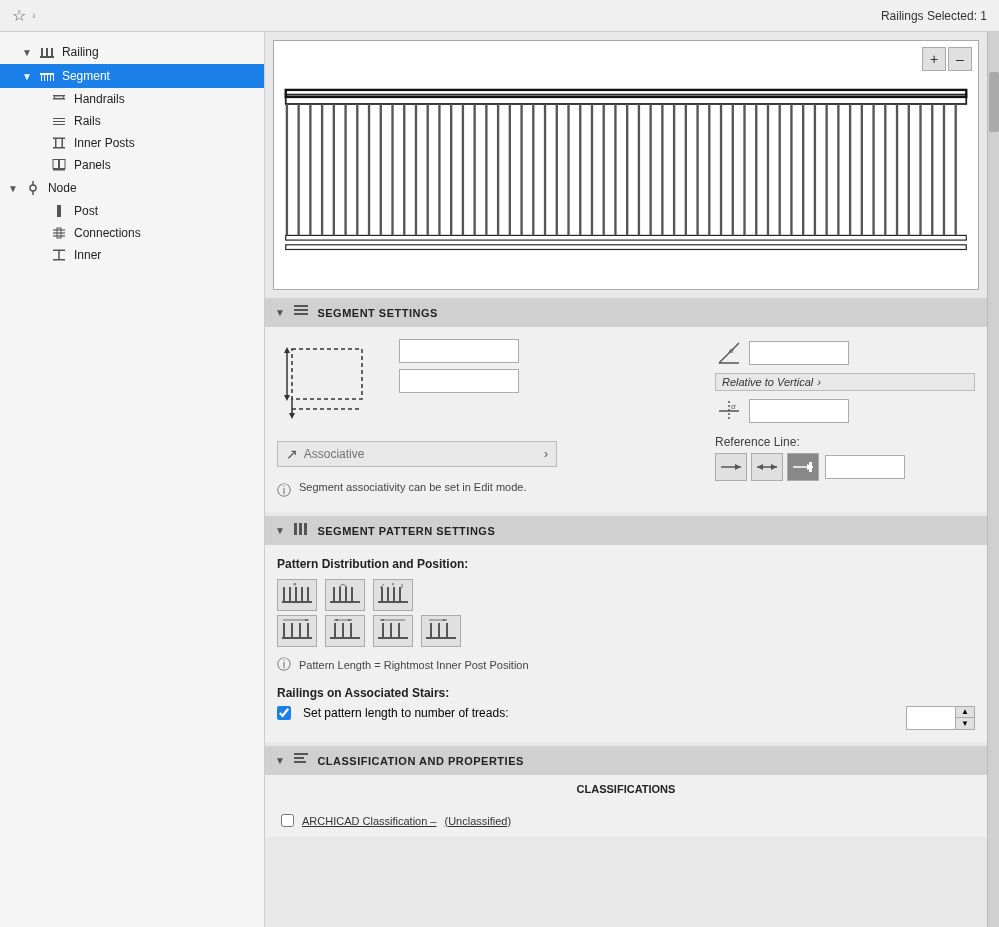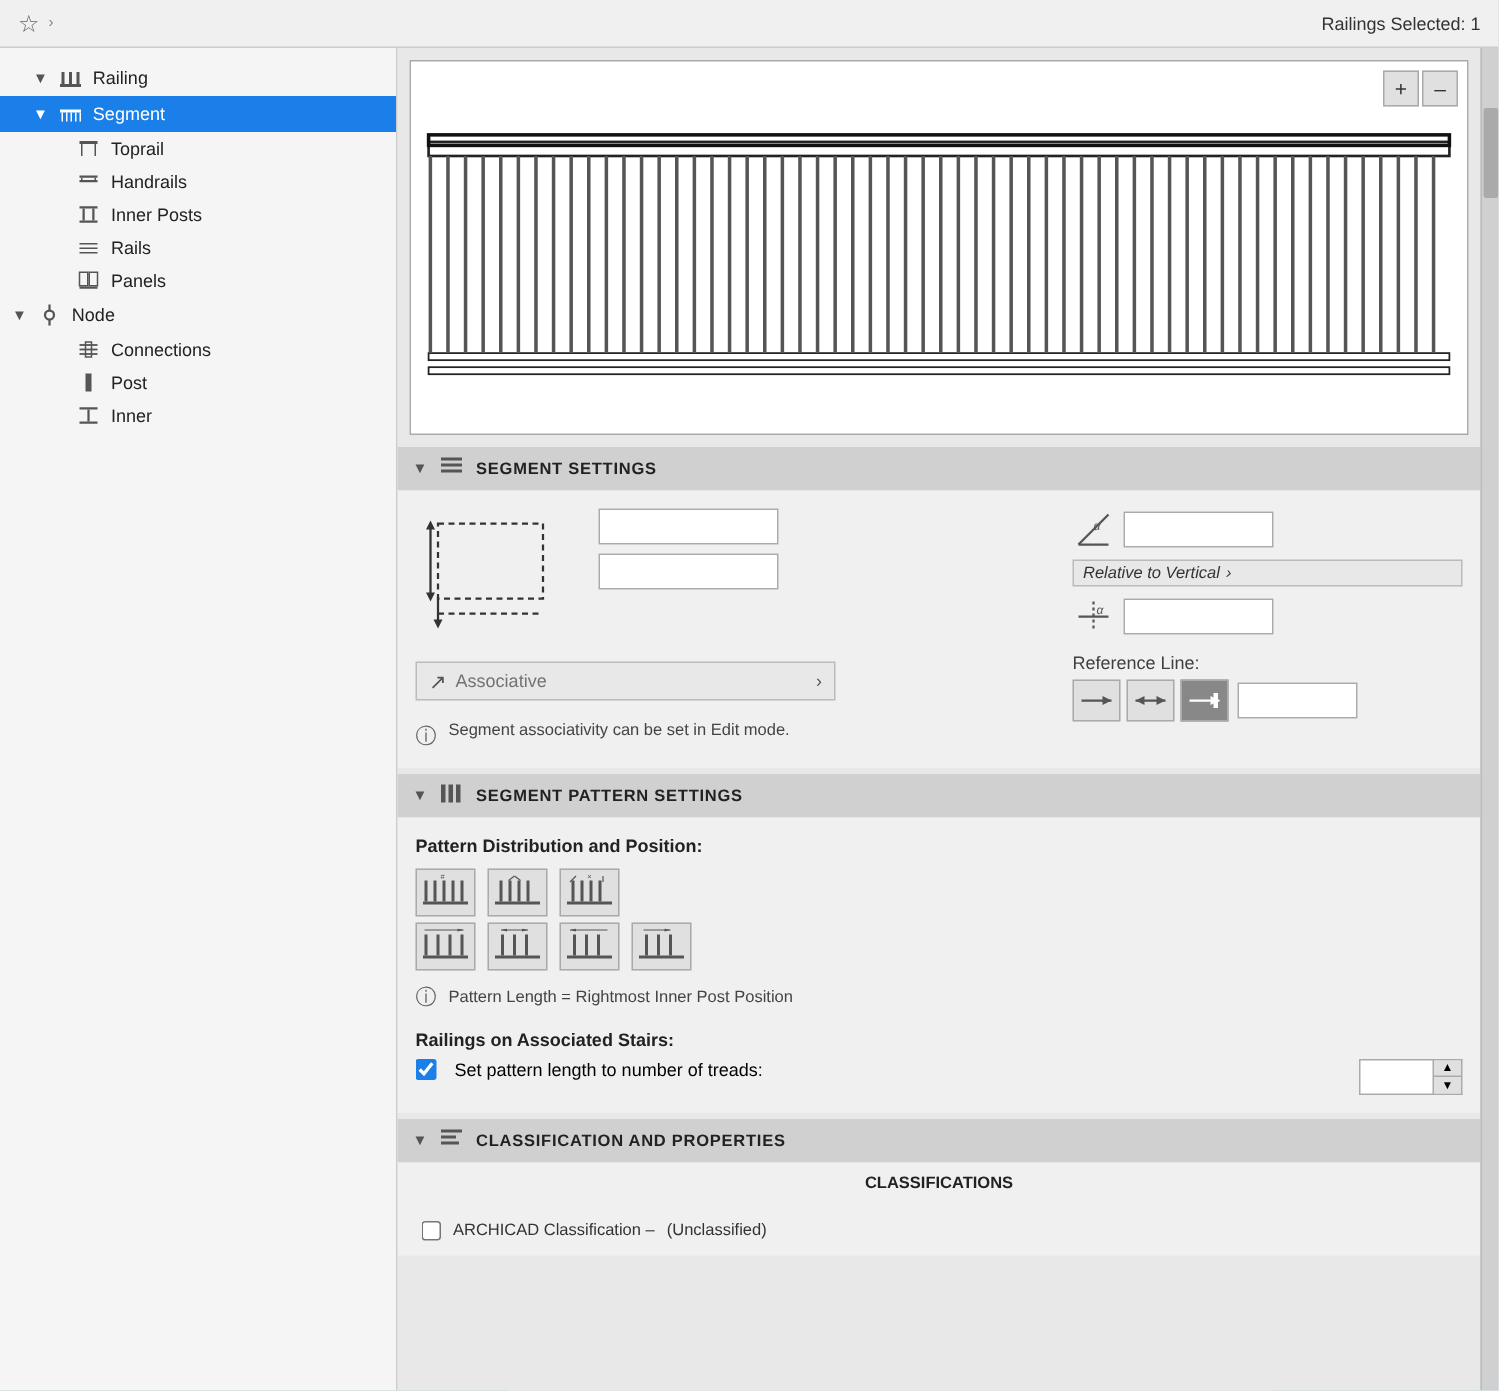--- a/index.html
+++ b/index.html
@@ -383,25 +383,26 @@
     .classif-sub-label {
       font-weight: bold;
       font-size: 11px;
       color: #222;
       text-align: center;
       margin-bottom: 17px;
     }
 
     .classif-row {
       display: flex;
-      align-items: flex-start;
+      align-items: center;
       gap: 8px;
       font-size: 11px;
       color: #333;
       padding: 2px 4px;
+      text-decoration: underline;
     }
 
     .classif-row input[type="checkbox"] {
       width: 13px;
       height: 13px;
     }
 
     
     .scrollbar-track {
       width: 12px;
@@ -477,71 +478,59 @@
               <rect x="5" y="7" width="1" height="6" fill="white"></rect>
               <rect x="8" y="7" width="1" height="6" fill="white"></rect>
               <rect x="11" y="7" width="1" height="6" fill="white"></rect>
               <rect x="14" y="7" width="1" height="6" fill="white"></rect>
             </svg>
         </span>
         <span>Segment</span>
       </span>
     </div>
 
-    <div class="sidebar-item">
-      <span style="display:flex;align-items:center;gap:6px;padding-left:42px;">
-        <span class="item-icon">
-          <svg width="14" height="14" viewBox="0 0 14 14">
-              <rect x="1" y="2" width="12" height="2" fill="#555"></rect>
-              <rect x="2" y="4" width="1" height="8" fill="#555"></rect>
-              <rect x="11" y="4" width="1" height="8" fill="#555"></rect>
-            </svg>
-        </span>
-        <span>Toprail</span>
-      </span>
-    </div>
 
     <div class="sidebar-item">
       <span style="display:flex;align-items:center;gap:6px;padding-left:42px;">
         <span class="item-icon">
           <svg width="14" height="14" viewBox="0 0 14 14">
               <rect x="1" y="3" width="12" height="1.5" fill="#555"></rect>
               <rect x="1" y="6" width="12" height="1.5" fill="#555"></rect>
               <rect x="2" y="4.5" width="1" height="1.5" fill="#555"></rect>
               <rect x="11" y="4.5" width="1" height="1.5" fill="#555"></rect>
             </svg>
         </span>
         <span>Handrails</span>
       </span>
     </div>
 
     <div class="sidebar-item">
       <span style="display:flex;align-items:center;gap:6px;padding-left:42px;">
         <span class="item-icon">
           <svg width="14" height="14" viewBox="0 0 14 14">
+              <rect x="1" y="4" width="12" height="1" fill="#555"></rect>
+              <rect x="1" y="7" width="12" height="1" fill="#555"></rect>
+              <rect x="1" y="10" width="12" height="1" fill="#555"></rect>
+            </svg>
+        </span>
+        <span>Rails</span>
+      </span>
+    </div>
+
+    <div class="sidebar-item">
+      <span style="display:flex;align-items:center;gap:6px;padding-left:42px;">
+        <span class="item-icon">
+          <svg width="14" height="14" viewBox="0 0 14 14">
               <rect x="1" y="11" width="12" height="1.5" fill="#555"></rect>
               <rect x="1" y="1.5" width="12" height="1.5" fill="#555"></rect>
               <rect x="3" y="3" width="1.5" height="8" fill="#555"></rect>
               <rect x="9.5" y="3" width="1.5" height="8" fill="#555"></rect>
             </svg>
         </span>
         <span>Inner Posts</span>
-      </span>
-    </div>
-
-    <div class="sidebar-item">
-      <span style="display:flex;align-items:center;gap:6px;padding-left:42px;">
-        <span class="item-icon">
-          <svg width="14" height="14" viewBox="0 0 14 14">
-              <rect x="1" y="4" width="12" height="1" fill="#555"></rect>
-              <rect x="1" y="7" width="12" height="1" fill="#555"></rect>
-              <rect x="1" y="10" width="12" height="1" fill="#555"></rect>
-            </svg>
-        </span>
-        <span>Rails</span>
       </span>
     </div>
 
 
     <div class="sidebar-item">
       <span style="display:flex;align-items:flex-end;gap:6px;padding-left:42px;">
         <span class="item-icon">
           <svg width="14" height="14" viewBox="0 0 14 14">
               <rect x="1" y="11" width="12" height="1.5" fill="#555"></rect>
               <rect x="1" y="1.5" width="5.5" height="9" fill="none" stroke="#555" stroke-width="1"></rect>
@@ -563,38 +552,38 @@
             </svg>
         </span>
         <span>Node</span>
       </span>
     </div>
 
     <div class="sidebar-item">
       <span style="display:flex;align-items:center;gap:6px;padding-left:42px;">
         <span class="item-icon">
           <svg width="14" height="14" viewBox="0 0 14 14">
+              <rect x="5" y="1" width="4" height="12" fill="#555"></rect>
+            </svg>
+        </span>
+        <span>Post</span>
+      </span>
+    </div>
+
+    <div class="sidebar-item">
+      <span style="display:flex;align-items:center;gap:6px;padding-left:42px;">
+        <span class="item-icon">
+          <svg width="14" height="14" viewBox="0 0 14 14">
               <line x1="1" y1="4" x2="13" y2="4" stroke="#555" stroke-width="1.2"></line>
               <line x1="1" y1="7" x2="13" y2="7" stroke="#555" stroke-width="1.2"></line>
               <line x1="1" y1="10" x2="13" y2="10" stroke="#555" stroke-width="1.2"></line>
               <rect x="5" y="2" width="4" height="10" fill="none" stroke="#555" stroke-width="1"></rect>
             </svg>
         </span>
         <span>Connections</span>
-      </span>
-    </div>
-
-    <div class="sidebar-item">
-      <span style="display:flex;align-items:center;gap:6px;padding-left:42px;">
-        <span class="item-icon">
-          <svg width="14" height="14" viewBox="0 0 14 14">
-              <rect x="5" y="1" width="4" height="12" fill="#555"></rect>
-            </svg>
-        </span>
-        <span>Post</span>
       </span>
     </div>
 
     <div class="sidebar-item">
       <span style="display:flex;align-items:center;gap:6px;padding-left:42px;">
         <span class="item-icon">
           <svg width="14" height="14" viewBox="0 0 14 14">
               <rect x="1" y="11" width="12" height="1.5" fill="#555"></rect>
               <rect x="1" y="1.5" width="12" height="1.5" fill="#555"></rect>
               <line x1="7" y1="3" x2="7" y2="11" stroke="#555" stroke-width="1.5"></line>

